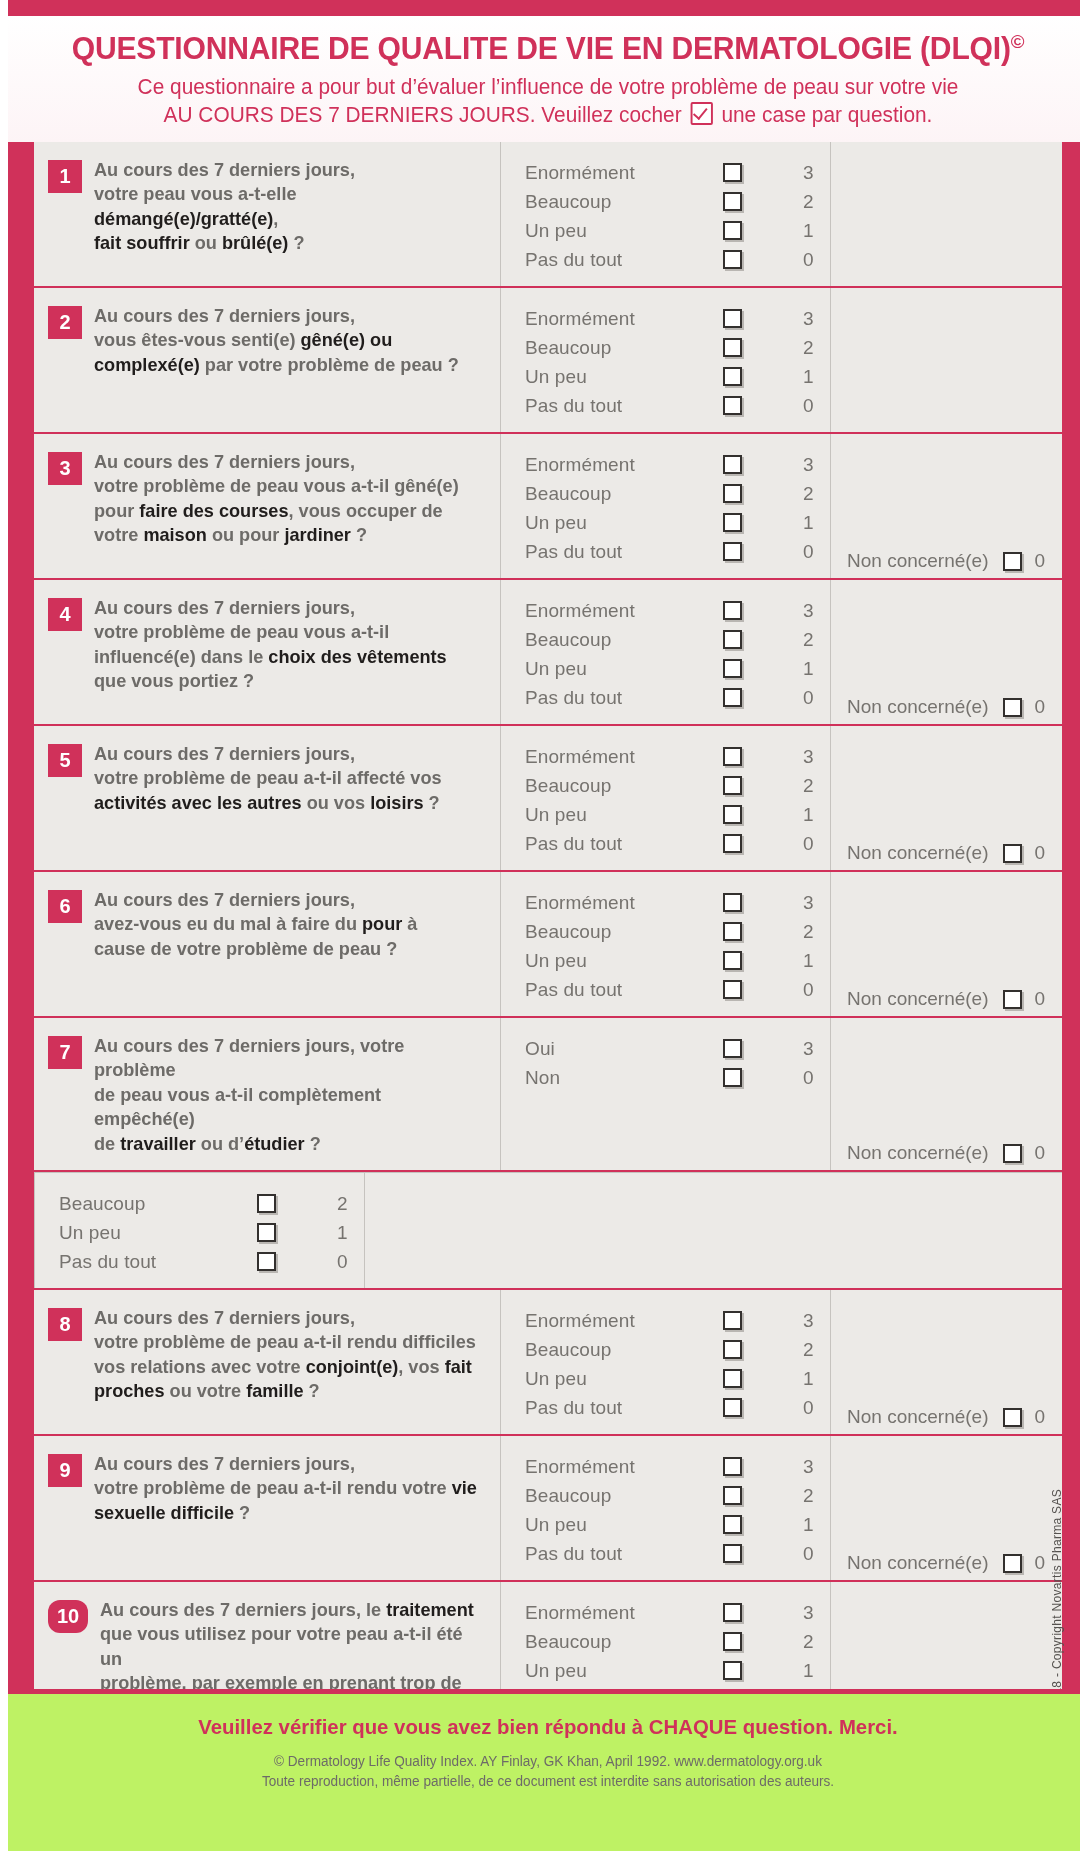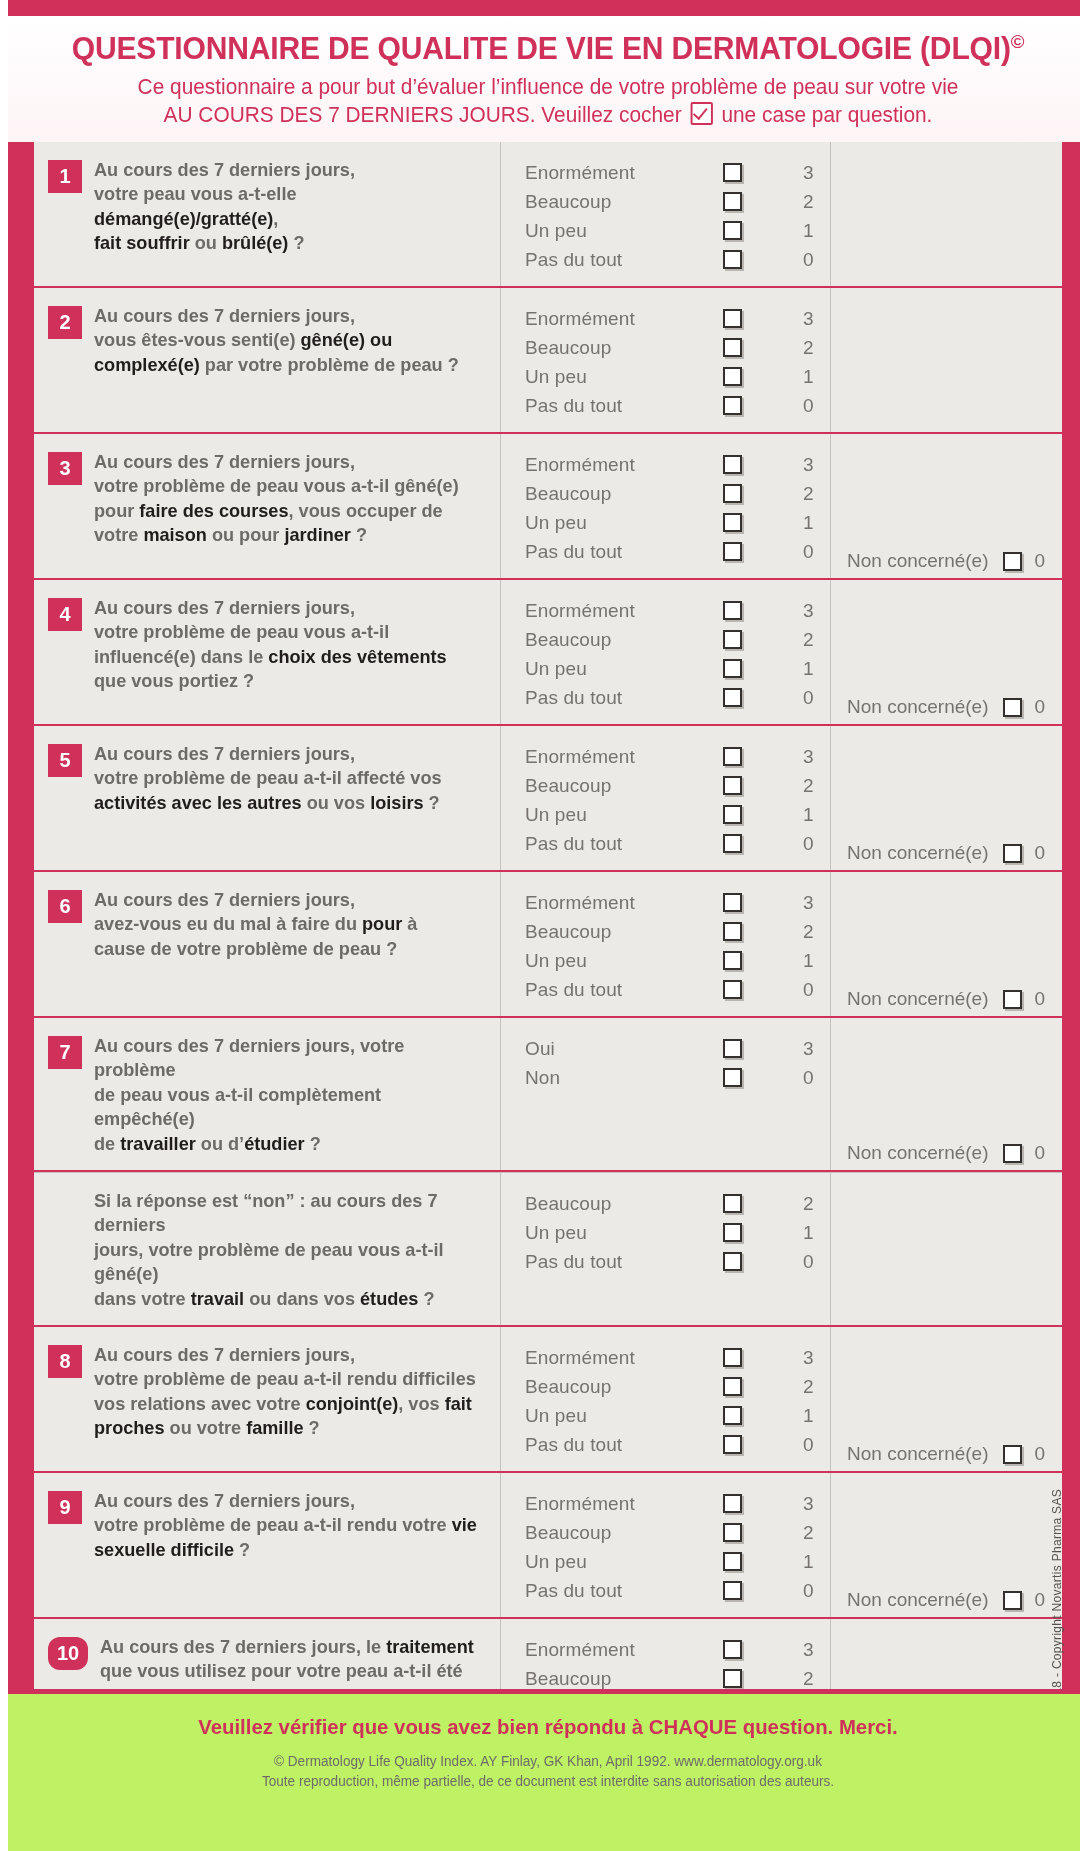--- a/index.html
+++ b/index.html
@@ -430,24 +430,20 @@
           </div>
           <div class="na">
             <div class="narow">
               <span class="nalabel">Non concerné(e)</span>
               <span class="cbox"></span>
               <span class="naval">0</span>
             </div>
           </div>
         </div>
         <div class="qrow subsep" style="border-top: 1px solid rgb(198, 195, 191);">
-          <div class="qtext">
-            <div class="qnum blank"></div>
-            <div class="qbody">Si la réponse est “non” : au cours des 7 derniers<br>jours, votre problème de peau vous a-t-il gêné(e)<br>dans votre <b>travail</b> ou dans vos <b>études</b> ?</div>
-          </div>
           <div class="opts">
             <div class="optrow">
               <span class="optlabel">Beaucoup</span>
               <span class="cbox"></span>
               <span class="optval">2</span>
             </div>
             <div class="optrow">
               <span class="optlabel">Un peu</span>
               <span class="cbox"></span>
               <span class="optval">1</span>

